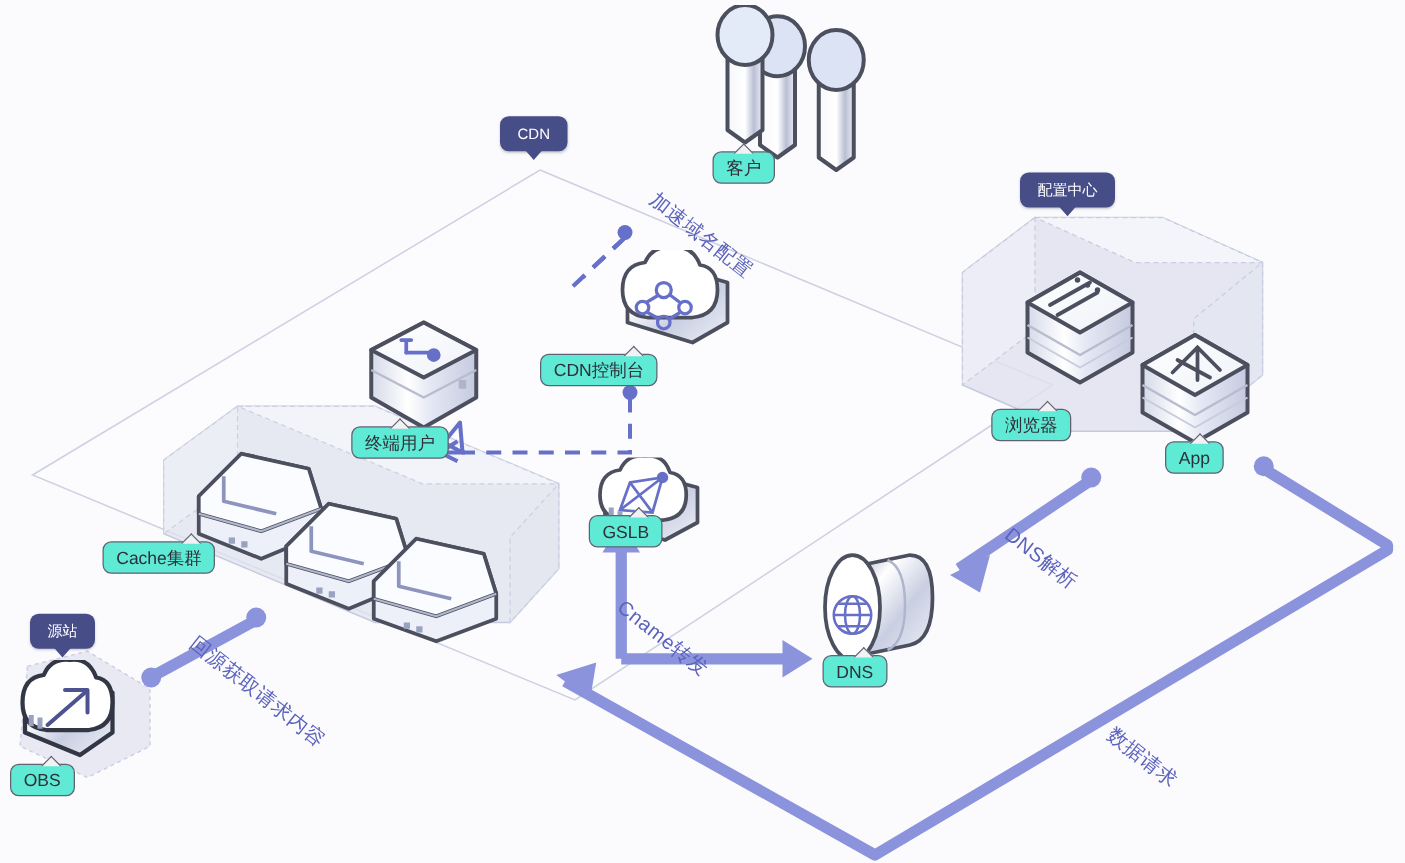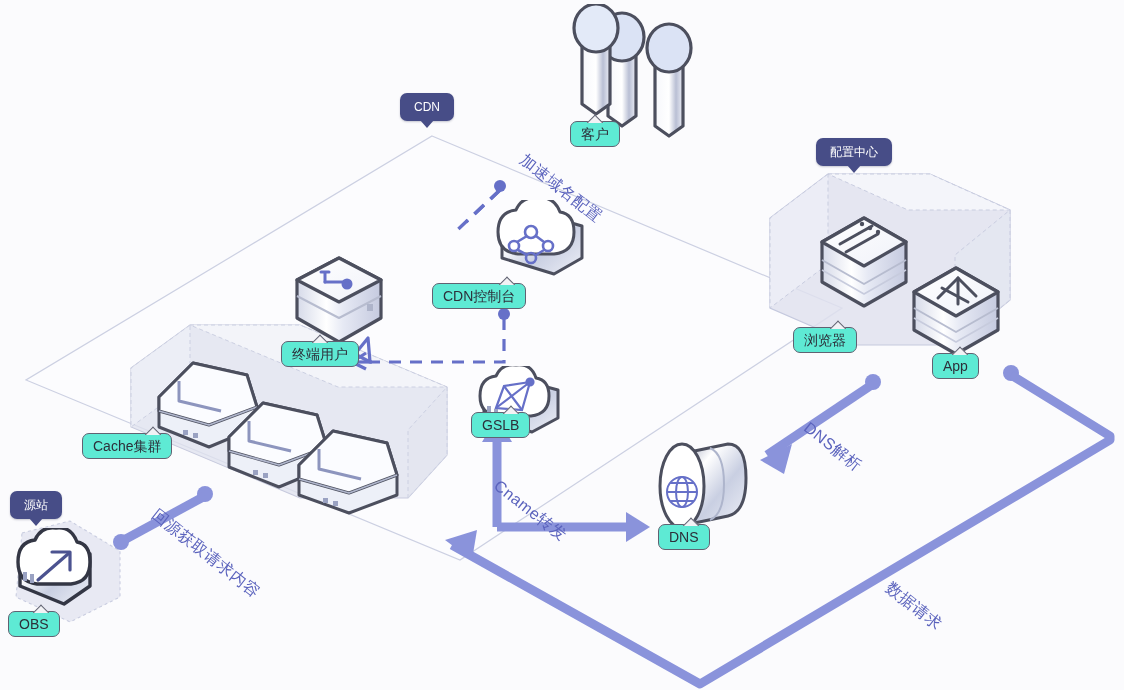--- a/index.html
+++ b/index.html
@@ -296,21 +296,21 @@
     <g fill="#9aa2c2">
         <rect x="15" y="44" width="4" height="9"></rect>
         <rect x="22" y="46" width="4" height="9"></rect>
       </g>
   </svg>
 
   <div class="badge" style="left:400px;top:93px"><span>CDN</span></div>
 
   <div class="badge" style="left:816px;top:138px"><span>配置中心</span></div>
 
-  <div class="badge" style="left:10px;top:491px"><span>源站</span></div>
+  <div class="badge" style="left:24px;top:491px"><span>源站</span></div>
 
   <div class="callout" style="left:570px;top:121px">
     <span class="tip"></span>
     <span>客户</span>
   </div>
 
   <div class="callout tip-right" style="left:432px;top:283px">
     <span class="tip"></span>
     <span>CDN控制台</span>
   </div>

